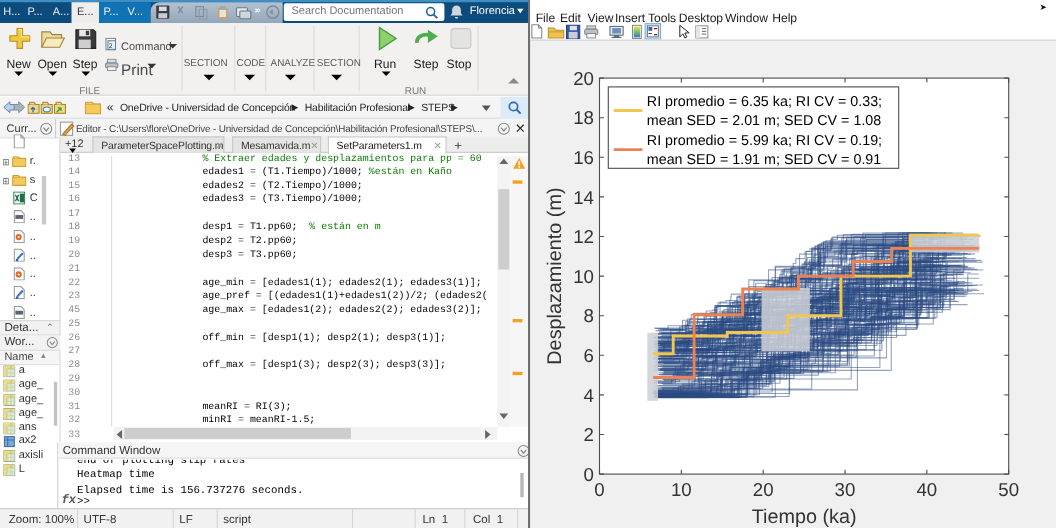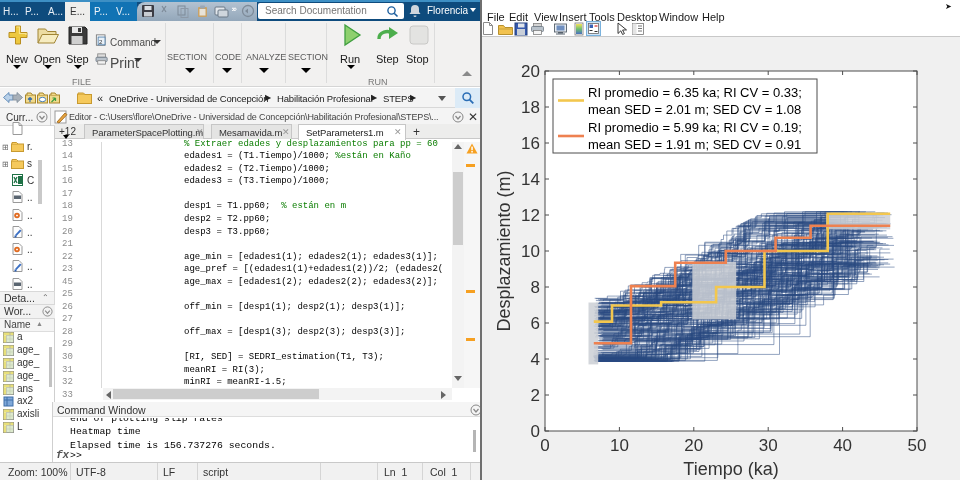--- a/index.html
+++ b/index.html
@@ -230,21 +230,20 @@
 <div class="abs" style="left:7px;top:146.2px;color:#8c8c8c">25</div>
 <div class="abs mono" style="left:129px;top:146.2px;white-space:pre"><span style="color:#000"></span></div>
 <div class="abs" style="left:7px;top:158.8px;color:#8c8c8c">26</div>
 <div class="abs mono" style="left:129px;top:158.8px;white-space:pre"><span style="color:#000">off_min&nbsp;=&nbsp;[desp1(1);&nbsp;desp2(1);&nbsp;desp3(1)];</span></div>
 <div class="abs" style="left:7px;top:171.3px;color:#8c8c8c">27</div>
 <div class="abs" style="left:7px;top:183.8px;color:#8c8c8c">28</div>
 <div class="abs mono" style="left:129px;top:183.8px;white-space:pre"><span style="color:#000">off_max&nbsp;=&nbsp;[desp1(3);&nbsp;desp2(3);&nbsp;desp3(3)];</span></div>
 <div class="abs" style="left:7px;top:196.4px;color:#8c8c8c">29</div>
 <div class="abs mono" style="left:129px;top:196.4px;white-space:pre"><span style="color:#000"></span></div>
 <div class="abs" style="left:7px;top:209.0px;color:#8c8c8c">30</div>
-<div class="abs mono" style="left:129px;top:209.0px;white-space:pre"><span style="color:#000">[RI,&nbsp;SED]&nbsp;=&nbsp;SEDRI_estimation(T1,&nbsp;T3);</span></div>
 <div class="abs" style="left:7px;top:221.5px;color:#8c8c8c">31</div>
 <div class="abs mono" style="left:129px;top:221.5px;white-space:pre"><span style="color:#000">meanRI&nbsp;=&nbsp;RI(3);</span></div>
 <div class="abs" style="left:7px;top:234.1px;color:#8c8c8c">32</div>
 <div class="abs mono" style="left:129px;top:234.1px;white-space:pre"><span style="color:#000">minRI&nbsp;=&nbsp;meanRI-1.5;</span></div>
 <div class="abs" style="left:7px;top:246.6px;color:#8c8c8c">33</div>
 
   <div class="abs" style="left:397px;top:0;width:12px;height:246px;background:#f3f3f3"></div>
   <div class="abs" style="left:399px;top:2px;width:0;height:0;border-left:4px solid transparent;border-right:4px solid transparent;border-bottom:5px solid #666"></div>
   <div class="abs" style="left:398px;top:30px;width:10px;height:73px;background:#cdcdcd"></div>
   <div class="abs" style="left:399px;top:234px;width:0;height:0;border-left:4px solid transparent;border-right:4px solid transparent;border-top:5px solid #666"></div>

